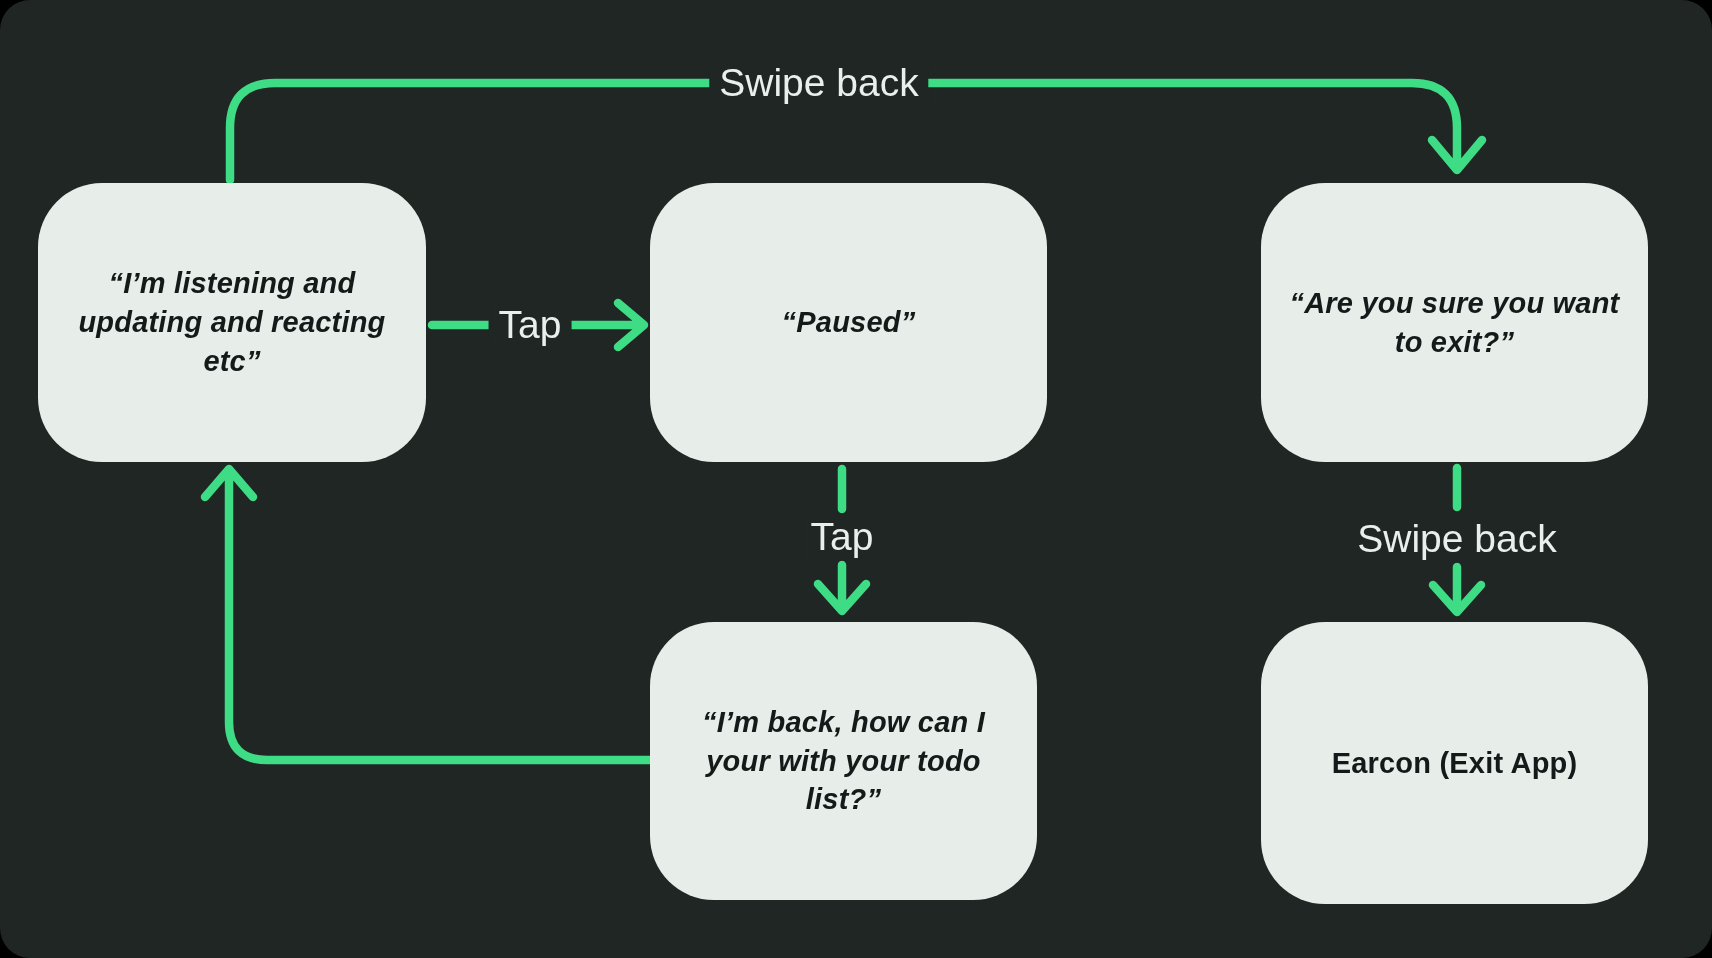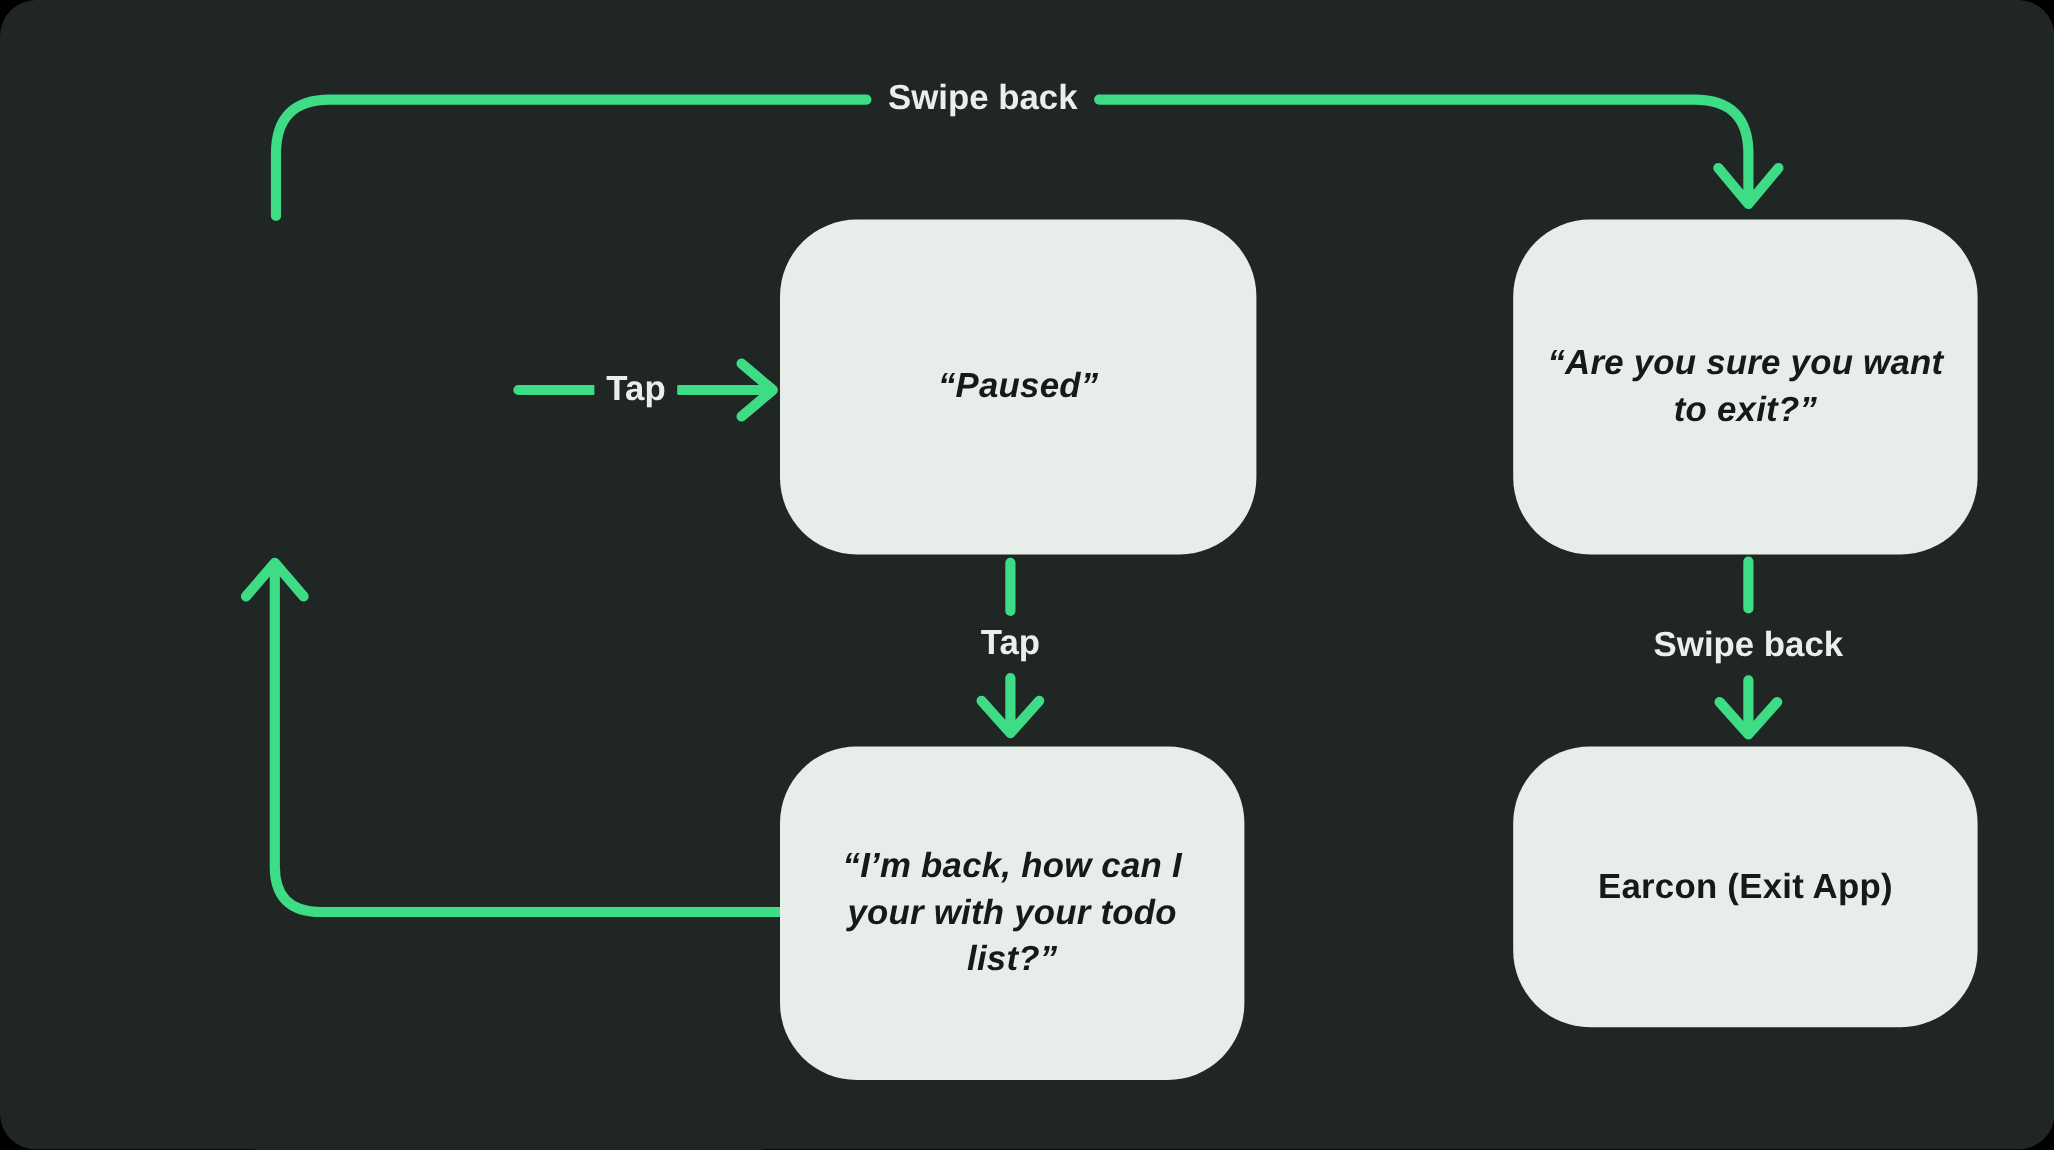--- a/index.html
+++ b/index.html
@@ -50,32 +50,32 @@
     font-weight: 700;
     font-style: italic;
     line-height: 1.34;
     letter-spacing: 0.2px;
   }
   .node .txt { display: inline-block; }
   .n1 { left: 38px;   top: 183px; width: 388px; height: 279px; }
   .n2 { left: 650px;  top: 183px; width: 397px; height: 279px; }
   .n3 { left: 1261px; top: 183px; width: 387px; height: 279px; }
   .n4 { left: 650px;  top: 622px; width: 387px; height: 278px; }
-  .n5 { left: 1261px; top: 622px; width: 387px; height: 234px; }
+  .n5 { left: 1261px; top: 622px; width: 387px; height: 282px; }
   .n1 .txt { max-width: 352px; }
   .n3 .txt { max-width: 330px; font-style: italic; }
   .n4 .txt { max-width: 334px; }
   .n5 { font-style: normal; }
   .edge-label {
     position: absolute;
     transform: translate(-50%, -50%);
     color: var(--label-text, #e9efec);
     background: var(--panel, #1f2624);
-    font-size: 29px;
-    font-weight: 700;
+    font-size: 39px;
+    font-weight: 400;
     line-height: 1.1;
     padding: 2px 10px;
     white-space: nowrap;
   }
   .lbl-swipe-top { left: 819px;  top: 83px; }
   .lbl-tap-h     { left: 530px;  top: 325px; }
   .lbl-tap-v     { left: 842px;  top: 537px; }
   .lbl-swipe-v   { left: 1457px; top: 539px; }
 </style>
 </head>
@@ -99,20 +99,23 @@
              M 818 584 L 842 611 L 866 584"></path>
 
     <path class="edge" d="M 653 760 L 267 760 Q 229 760 229 722 L 229 476
              M 205 497 L 229 469 L 253 497"></path>
 
     <path class="edge" d="M 1457 468 L 1457 507
              M 1457 567 L 1457 608
              M 1433 585 L 1457 612 L 1481 585"></path>
   </svg>
 
+  <div class="node n1">
+    <span class="txt">“I’m listening and updating and reacting etc”</span>
+  </div>
   <div class="node n2">
     <span class="txt">“Paused”</span>
   </div>
   <div class="node n3">
     <span class="txt">“Are you sure you want to exit?”</span>
   </div>
   <div class="node n4">
     <span class="txt">“I’m back, how can I your with your todo list?”</span>
   </div>
   <div class="node n5">

